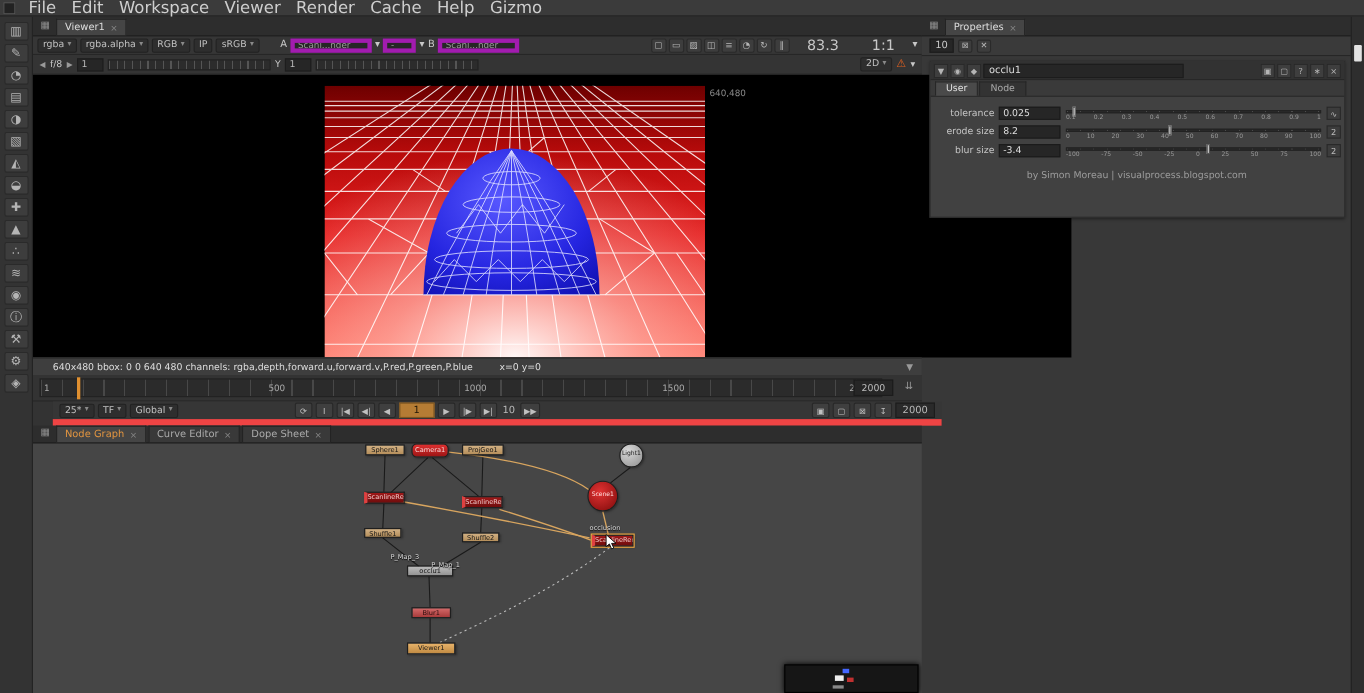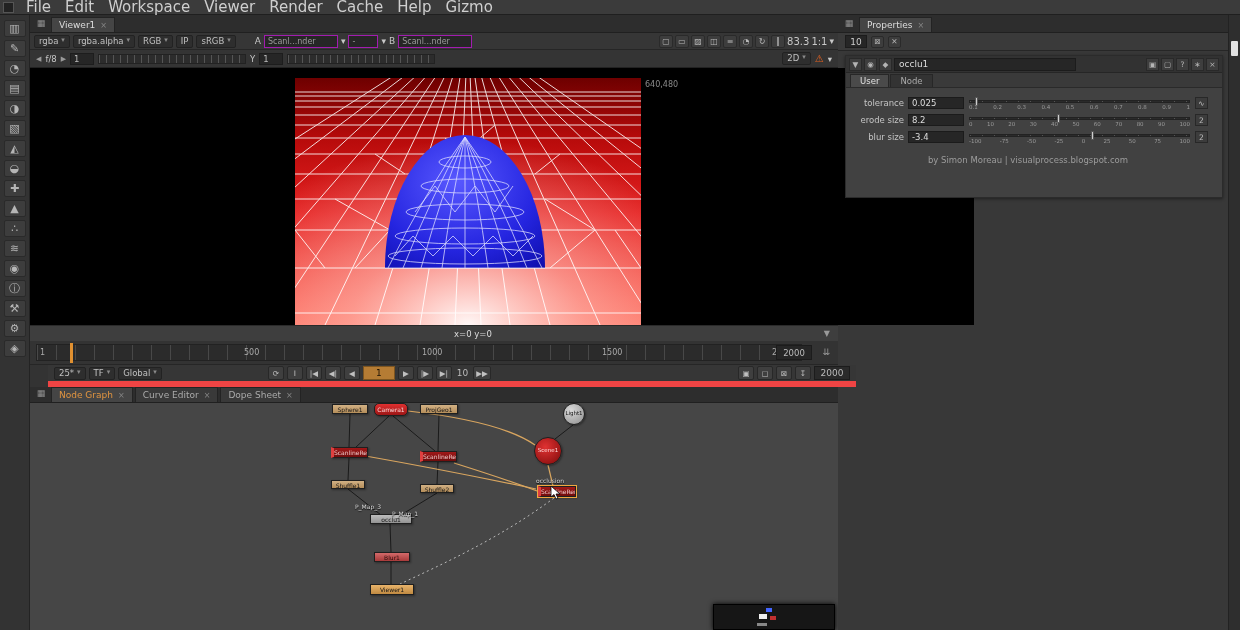--- a/index.html
+++ b/index.html
@@ -18,25 +18,25 @@
 .tab{display:flex;align-items:center;height:15px;padding:0 7px;background:#393939;border:1px solid #232323;border-bottom:none;margin-right:2px;font-size:9px;color:#aaa;white-space:nowrap}
 .tab.active{background:#454545;color:#ddd}
 .tab.ng-active{background:#454545;color:#e09440}
 .tab .x{margin-left:5px;color:#868686;font-size:8px}
 
 .vtabbar{left:30px;top:15px;width:808px;height:18px}
 .vtb1{position:absolute;left:30px;top:33px;width:808px;height:17px;background:#363636;border-bottom:1px solid #262626;display:flex;align-items:center;padding:0 4px;gap:3px;z-index:4}
 .sel{height:13px;background:#2e2e2e;border:1px solid #222;border-radius:2px;display:flex;padding:0 4px;gap:3px;color:#c0c0c0;font-size:8.5px;white-space:nowrap}
 .sel .c{font-size:7px;color:#8a8a8a}
 .ab{display:flex;align-items:center;gap:3px;margin-left:16px}
-.abfield{width:74px;height:13px;background:#262626;border:1px solid #a21caf;color:#9a9a9a;font-size:8px;display:flex;align-items:center;padding:0 3px;overflow:hidden;white-space:nowrap}
+.abfield{width:74px;height:13px;background:#262626;border:4px solid #a21caf;color:#9a9a9a;font-size:8px;display:flex;align-items:center;padding:0 3px;overflow:hidden;white-space:nowrap}
 .abdash{width:30px}
 .vicons{margin-left:auto;display:flex;align-items:center;gap:2px}
 .vicon{width:14px;height:13px;background:#3d3d3d;border:1px solid #2a2a2a;border-radius:2px;color:#b8b8b8;font-size:8px;display:flex;align-items:center;justify-content:center}
-.zoomtxt{color:#c8c8c8;font-size:10px;margin:0 0;white-space:nowrap}
+.zoomtxt{color:#c8c8c8;font-size:13px;margin:0 14px;white-space:nowrap}
 .vtb2{position:absolute;left:30px;top:50px;width:808px;height:18px;background:#343434;border-bottom:1px solid #222;display:flex;align-items:center;padding:0 6px;gap:4px;font-size:8.5px;z-index:4}
 .arr{color:#9a9a9a;font-size:7px}
 .minibox{width:24px;height:12px;background:#262626;border:1px solid #1d1d1d;display:flex;align-items:center;padding:0 3px;color:#bbb}
 .ministrip{width:148px;height:10px;background:#2c2c2c;border:1px solid #222;background-image:repeating-linear-gradient(90deg,#555 0,#555 1px,transparent 1px,transparent 7px)}
 .spacer{flex:1}
 .warn{color:#e06020;font-size:10px}
 .viewport{position:absolute;left:30px;top:68px;width:944px;height:257px;background:#000;overflow:hidden;z-index:3}
 .render{position:absolute;left:265px;top:10px}
 .reslabel{position:absolute;left:615px;top:12px;color:#8a8a8a;font-size:8px}
 .vinfo{position:absolute;left:30px;top:325px;width:808px;height:16px;background:#3e3e3e;border-top:1px solid #2a2a2a;display:flex;align-items:center;padding:0 8px 0 18px;font-size:8.5px;color:#ddd;z-index:4}
@@ -82,21 +82,21 @@
 .pcount{width:22px;height:13px;background:#262626;border:1px solid #1c1c1c;display:flex;align-items:center;justify-content:center;color:#ccc}
 .picon{width:13px;height:12px;background:#3d3d3d;border:1px solid #2a2a2a;border-radius:2px;color:#b5b5b5;font-size:7.5px;display:flex;align-items:center;justify-content:center}
 .nodepanel{position:absolute;left:845px;top:55px;width:378px;height:143px;background:#414141;border:1px solid #2b2b2b;box-shadow:0 1px 3px rgba(0,0,0,.45);z-index:5}
 .nphead{height:17px;background:#323232;border-bottom:1px solid #262626;display:flex;align-items:center;gap:2px;padding:0 3px}
 .nhicon{width:13px;height:13px;background:#3e3e3e;border:1px solid #292929;color:#b5b5b5;font-size:7.5px;display:flex;align-items:center;justify-content:center}
 .nname{width:182px;height:13px;background:#262626;border:1px solid #1c1c1c;color:#ddd;display:flex;align-items:center;padding:0 4px;font-size:9px}
 .nph-right{margin-left:auto;display:flex;gap:2px}
 .nptabs{height:15px;background:#3a3a3a;border-bottom:1px solid #2a2a2a;display:flex;align-items:flex-end;padding-left:4px;gap:1px}
 .nptab{height:13px;padding:0 9px;background:#333;border:1px solid #272727;border-bottom:none;color:#aaa;font-size:8.5px;display:flex;align-items:center}
 .nptab.active{background:#4a4a4a;color:#e0e0e0}
-.params{padding:7px 14px 0 2px}
+.params{padding:7px 3px 0 2px}
 .prow{display:flex;align-items:center;height:16px;margin-bottom:1px}
 .plabel{width:60px;text-align:right;color:#c4c4c4;font-size:8.5px;padding-right:4px}
 .pval{width:56px;height:12px;background:#262626;border:1px solid #1b1b1b;color:#ddd;font-size:8.5px;display:flex;align-items:center;padding:0 3px}
 .pslider{flex:1;position:relative;height:15px;margin:0 5px}
 .ptrack{position:absolute;left:0;right:0;top:4px;height:3px;background:#2a2a2a;border:1px solid #222;background-image:repeating-linear-gradient(90deg,#555 0,#555 1px,transparent 1px,transparent 12px)}
 .phandle{position:absolute;top:1px;width:3px;height:9px;background:#cfcfcf;border:1px solid #555}
 .pticks{position:absolute;left:0;right:0;top:8px;display:flex;justify-content:space-between;font-size:5.5px;color:#9a9a9a}
 .pbtn{width:13px;height:12px;background:#3c3c3c;border:1px solid #282828;color:#bbb;font-size:7.5px;display:flex;align-items:center;justify-content:center}
 .credit{text-align:center;color:#9c9c9c;font-size:8.5px;margin-top:10px}
 
@@ -251,20 +251,21 @@
           <path d="M170 59 Q131 112 93 190M170 59 Q139 112 108 190M170 59 Q148 112 126 190M170 59 Q158 112 147 190M170 59 L170 190M170 59 Q182 112 193 190M170 59 Q192 112 214 190M170 59 Q201 112 232 190M170 59 Q209 112 247 190"></path>
           <path d="M100 178L118 158M118 158L138 178M138 178L158 158M158 158L178 178M178 178L198 158M198 158L218 178M218 178L238 158M120 134L140 108M140 108L160 134M160 134L180 108M180 108L200 134M200 134L218 108"></path>
           <line x1="90" y1="190" x2="250" y2="190"></line>
         </g>
       </g>
     </svg>
     <span class="reslabel">640,480</span>
   </div>
 
   <div class="vinfo">
+    <span>640x480 bbox: 0 0 640 480 channels: rgba,depth,forward.u,forward.v,P.red,P.green,P.blue</span>
     <span class="coords">x=0 y=0</span>
     <span class="caret">▼</span>
   </div>
 
   <div class="ruler">
     <div class="rtrack"></div>
     <span class="rlabel" style="left:10px">1</span>
     <span class="rlabel" style="left:214px">500</span>
     <span class="rlabel" style="left:392px">1000</span>
     <span class="rlabel" style="left:572px">1500</span>

